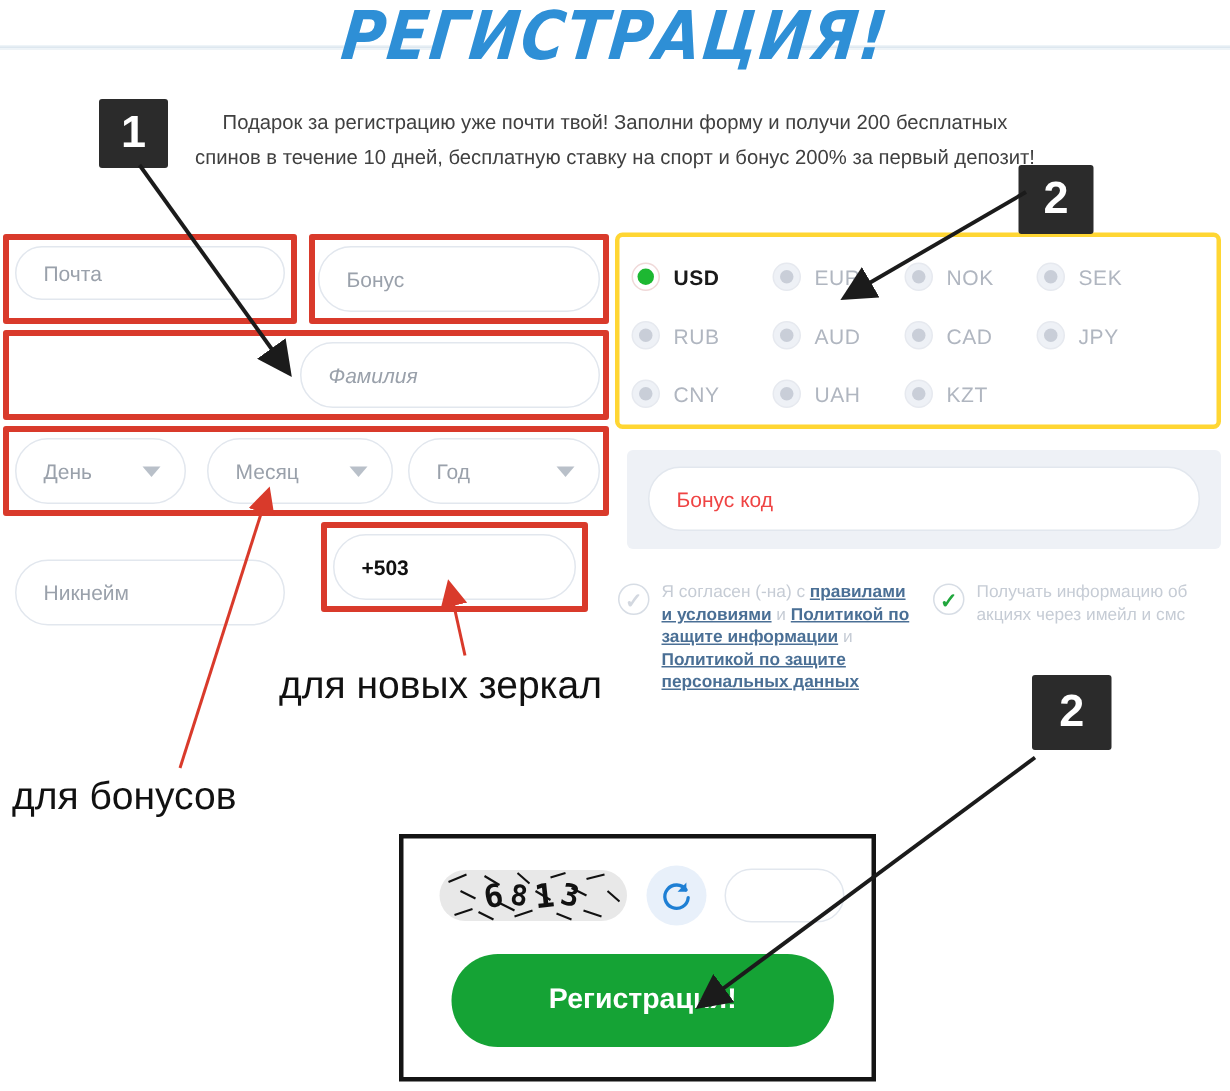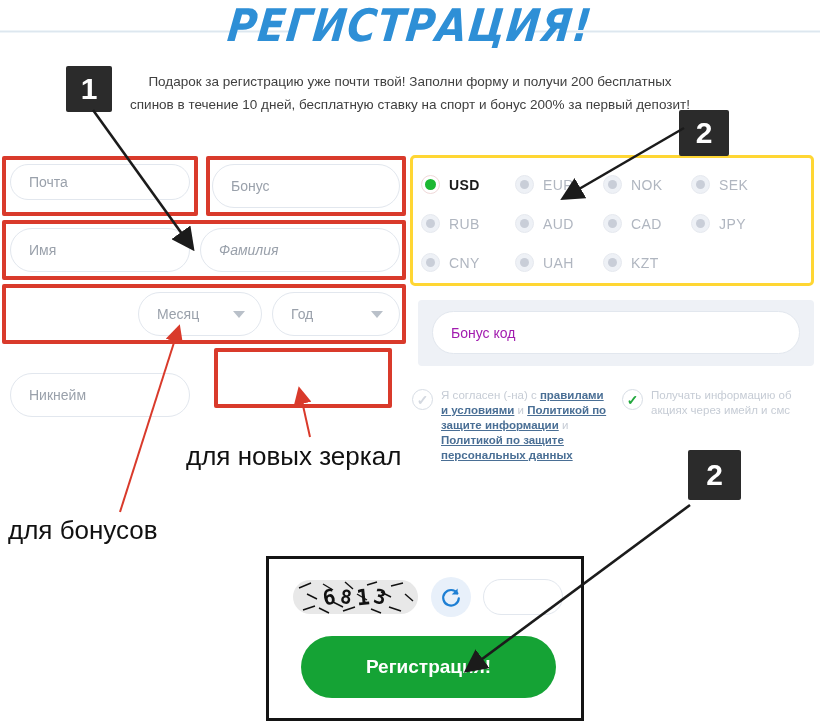--- a/index.html
+++ b/index.html
@@ -149,21 +149,21 @@
   .bonus-input {
     position: absolute;
     left: 14px; top: 11px;
     width: 368px; height: 43px;
     background: #fff;
     border: 1px solid #e2e7ee;
     border-radius: 24px;
     display: flex; align-items: center;
     padding: 0 18px;
     font-size: 14px;
-    color: #a21caf;
+    color: #ef4444;
   }
 
   
   .agree {
     position: absolute;
     display: flex;
     gap: 8px;
   }
   .agree.left  { left: 412px; top: 388px; width: 200px; }
   .agree.right { left: 622px; top: 388px; width: 196px; }
@@ -305,33 +305,37 @@
     <div class="rule left"></div>
     <div class="rule right"></div>
     <div class="title">РЕГИСТРАЦИЯ!</div>
   </div>
 
   <div class="intro">Подарок за регистрацию уже почти твой! Заполни форму и получи 200 бесплатных спинов в течение 10 дней, бесплатную ставку на спорт и бонус 200% за первый депозит!</div>
 
   <div class="field" style="left:10px;  top:164px; width:180px; height:36px;">Почта</div>
   <div class="field" style="left:212px; top:164px; width:188px; height:44px;">Бонус</div>
 
-  <div class="field" style="left:10px;  top:228px; width:180px; height:44px;">Имя</div>
   <div class="field" style="left:200px; top:228px; width:200px; height:44px;font-style:italic;">Фамилия</div>
 
+  <div class="field" style="left:10px;  top:292px; width:114px; height:44px;">
+    <span>День</span>
+    <span class="caret"></span>
+  </div>
   <div class="field" style="left:138px; top:292px; width:124px; height:44px;">
     <span>Месяц</span>
     <span class="caret"></span>
   </div>
   <div class="field" style="left:272px; top:292px; width:128px; height:44px;">
     <span>Год</span>
     <span class="caret"></span>
   </div>
 
   <div class="field" style="left:10px;  top:356px; width:180px; height:44px;margin-top:17px;">Никнейм</div>
+  <div class="field value" style="left:222px; top:356px; width:162px; height:44px;">+503</div>
 
   <div class="redbox" style="left:2px;   top:156px; width:196px; height:60px;"></div>
   <div class="redbox" style="left:206px; top:156px; width:200px; height:60px;"></div>
   <div class="redbox" style="left:2px;   top:220px; width:404px; height:60px;"></div>
   <div class="redbox" style="left:2px;   top:284px; width:404px; height:60px;"></div>
   <div class="redbox" style="left:214px; top:348px; width:178px; height:60px;"></div>
 
   <div class="currency-panel">
     <div class="cur-grid">
 

